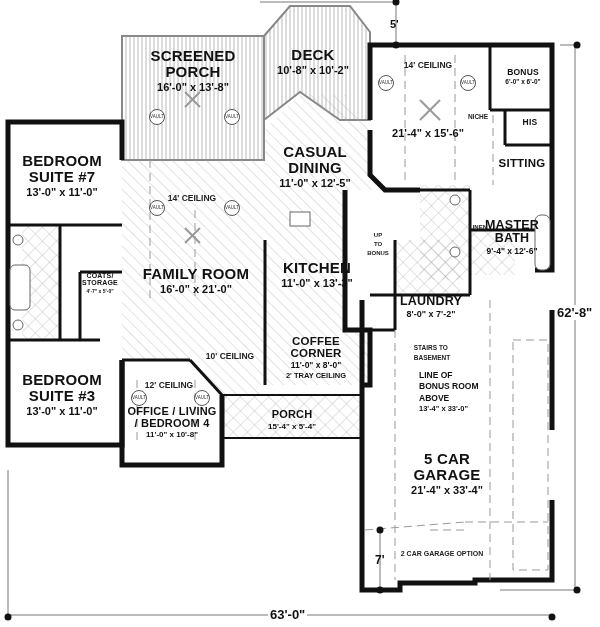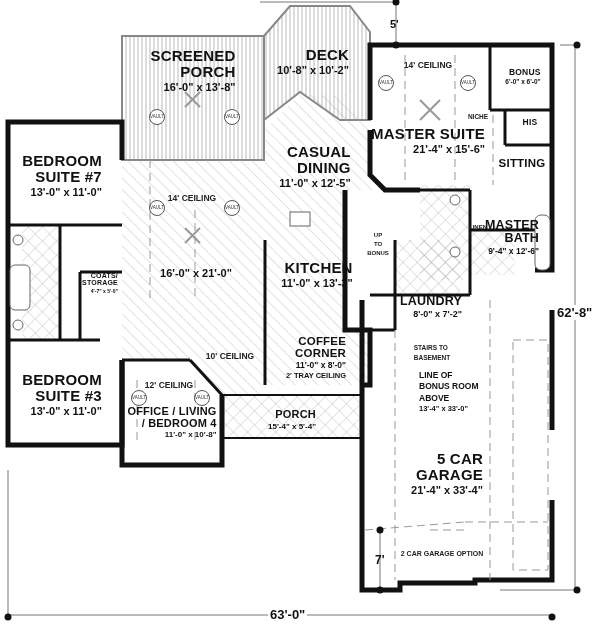--- a/index.html
+++ b/index.html
@@ -1,18 +1,18 @@
 <!DOCTYPE html>
 <html><head>
 <meta charset="utf-8">
 <style>
   html, body { margin:0; padding:0; background:#ffffff; }
   body { width:600px; height:627px; position:relative; overflow:hidden; font-family:"Liberation Sans", sans-serif; color:#111; }
   svg.plan { position:absolute; left:0; top:0; width:600px; height:627px; }
-  .lbl { position:absolute; text-align:right; font-weight:bold; line-height:1.05; color:#111; white-space:nowrap; transform:translateX(-50%); }
+  .lbl { position:absolute; text-align:center; font-weight:bold; line-height:1.05; color:#111; white-space:nowrap; transform:translateX(-50%); }
   .lbl .name { display:block; font-size:15px; letter-spacing:0.2px; }
   .lbl .dim { display:block; font-size:11px; margin-top:2px; }
   .lbl.small .name { font-size:11.5px; }
   .lbl.small .dim { font-size:8px; }
   .note { position:absolute; font-weight:bold; font-size:8.5px; white-space:nowrap; transform:translateX(-50%); color:#222; }
   .tiny { position:absolute; font-weight:bold; font-size:6px; white-space:nowrap; transform:translateX(-50%); color:#222; }
   .dimtxt { position:absolute; font-weight:bold; font-size:13px; white-space:nowrap; color:#111; }
   .vault { position:absolute; width:14px; height:14px; border:1px solid #555; border-radius:50%; font-size:4.5px; line-height:14px; text-align:center; background:#fff; transform:translate(-50%,-50%); color:#333; }
 </style>
 </head>
@@ -151,21 +151,20 @@
   <span class="dim">16'-0" x 13'-8"</span>
 </div>
 
 <div class="lbl" style="left:313px;top:47px;">
   <span class="name">DECK</span>
   <span class="dim">10'-8" x 10'-2"</span>
 </div>
 
 <div class="note" style="left:428px;top:60px;">14' CEILING</div>
 <div class="lbl" style="left:428px;top:126px;">
-  <span class="name">MASTER SUITE</span>
   <span class="dim">21'-4" x 15'-6"</span>
 </div>
 
 <div class="lbl small" style="left:523px;top:68px;">
   <span class="name" style="font-size:8.5px;">BONUS</span>
   <span class="dim" style="font-size:6.5px;">6'-0" x 6'-0"</span>
 </div>
 <div class="lbl small" style="left:530px;top:118px;">
   <span class="name" style="font-size:8.5px;">HIS</span>
 </div>
@@ -181,20 +180,21 @@
 </div>
 
 <div class="lbl" style="left:315px;top:144px;">
   <span class="name">CASUAL</span>
   <span class="name">DINING</span>
   <span class="dim">11'-0" x 12'-5"</span>
 </div>
 
 <div class="note" style="left:192px;top:193px;">14' CEILING</div>
 <div class="lbl" style="left:196px;top:266px;">
+  <span class="name">FAMILY ROOM</span>
   <span class="dim">16'-0" x 21'-0"</span>
 </div>
 <div class="note" style="left:230px;top:351px;">10' CEILING</div>
 
 <div class="lbl" style="left:317px;top:260px;">
   <span class="name">KITCHEN</span>
   <span class="dim">11'-0" x 13'-3"</span>
 </div>
 
 <div class="tiny" style="left:378px;top:231px;text-align:center;line-height:1.5;">

